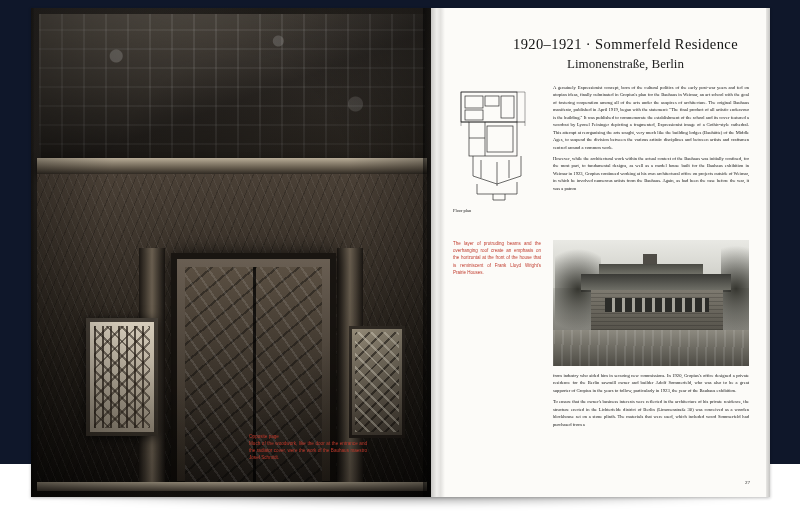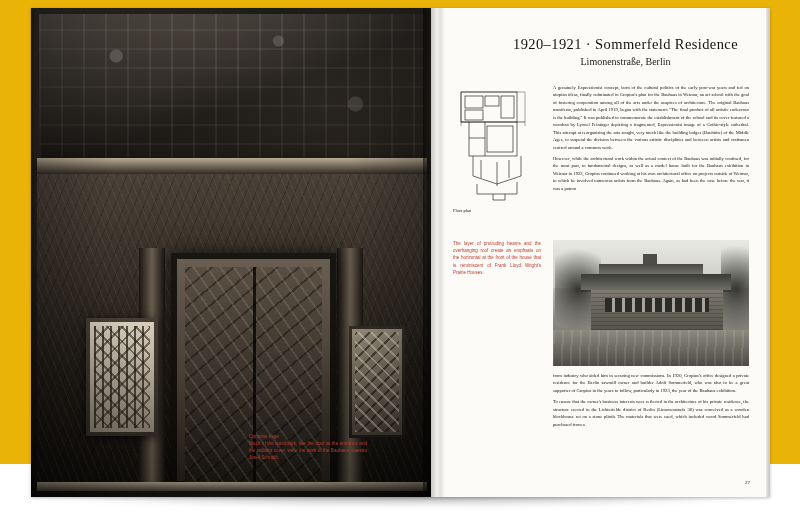--- a/index.html
+++ b/index.html
@@ -11,21 +11,21 @@
     width: 800px;
     height: 512px;
     overflow: hidden;
     font-family: "Liberation Sans", sans-serif;
   }
 
   .spread {
     position: relative;
     width: 800px;
     height: 464px;
-    background: #eab308;
+    background: #0f172a;
   }
 
   
   .book-shadow {
     position: absolute;
     left: 26px;
     top: 486px;
     width: 748px;
     height: 20px;
     background: radial-gradient(ellipse at 50% 40%, rgba(0,0,0,0.38) 0%, rgba(0,0,0,0.16) 45%, rgba(0,0,0,0) 72%);
@@ -206,21 +206,21 @@
     font-family: "Liberation Serif", serif;
     font-size: 14.5px;
     letter-spacing: 0.4px;
     color: #121212;
     text-align: center;
   }
   .rp-subtitle {
     position: absolute;
     left: 70px; top: 48px; right: 20px;
     font-family: "Liberation Serif", serif;
-    font-size: 10px;
+    font-size: 13px;
     color: #222;
     text-align: center;
   }
   .title-rule {
     position: absolute;
     left: 88px; right: 28px; top: 62px;
     height: 1px;
     background: #1a1a1a;
     opacity: 0;
   }

